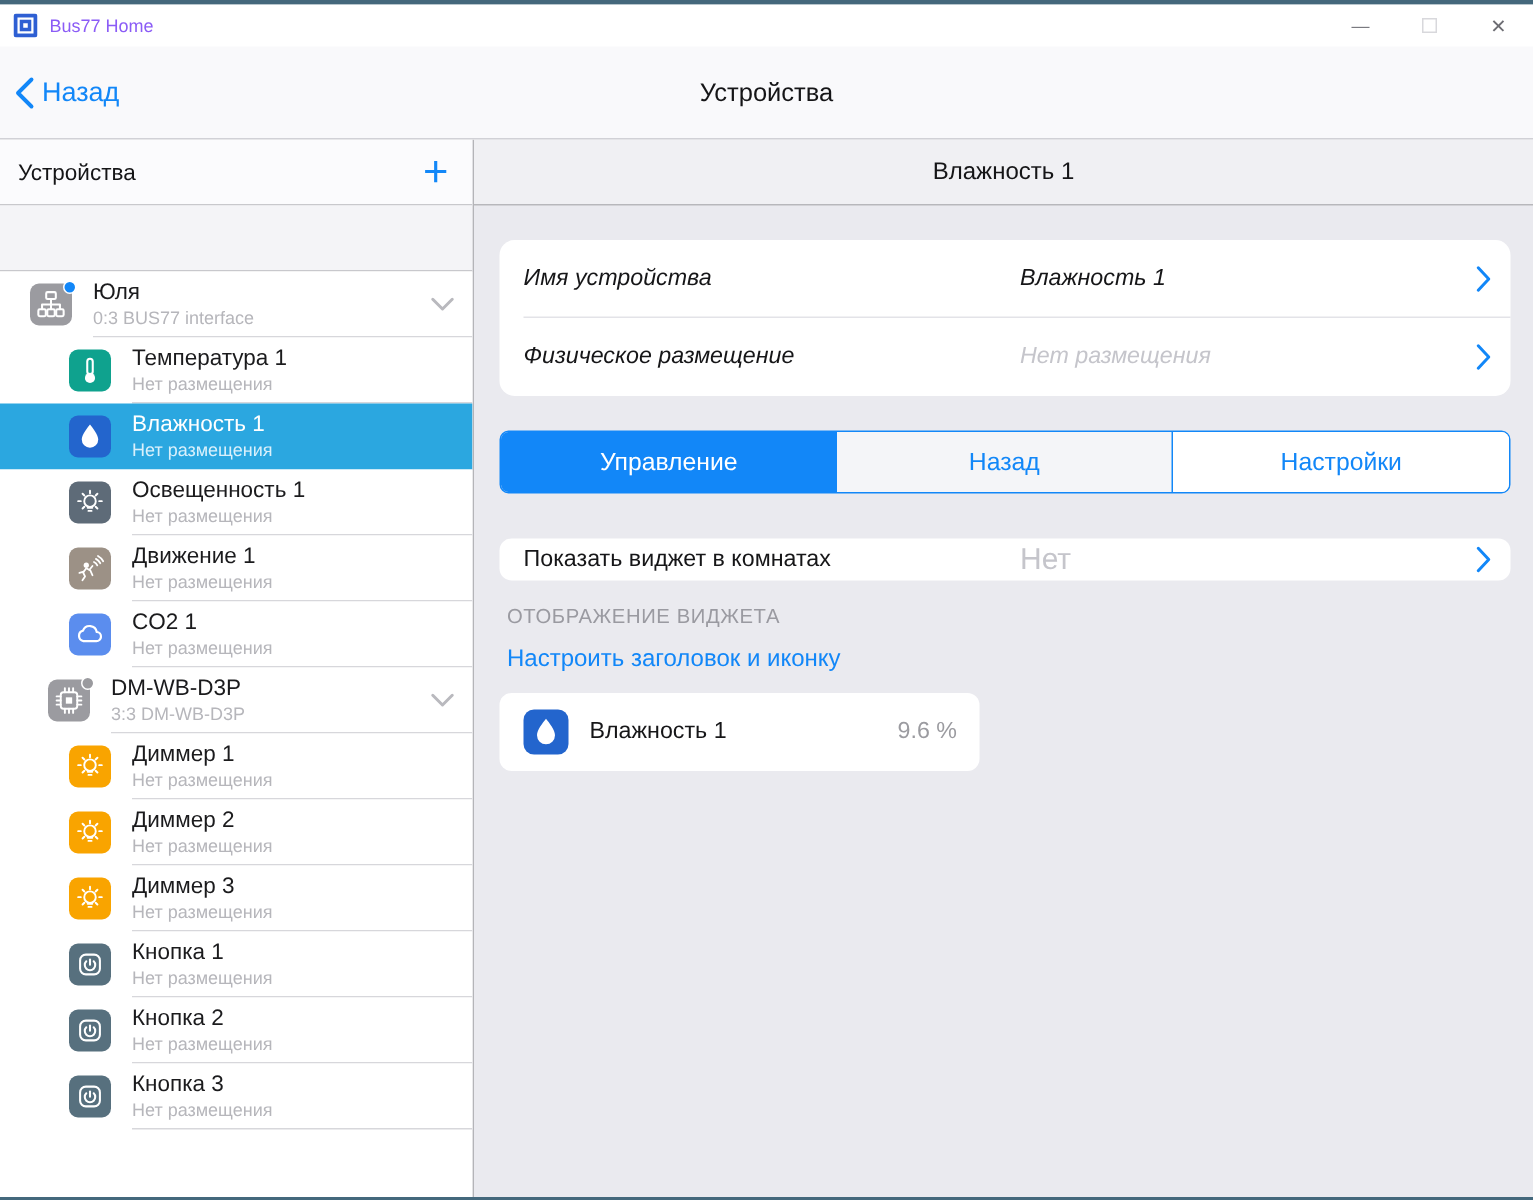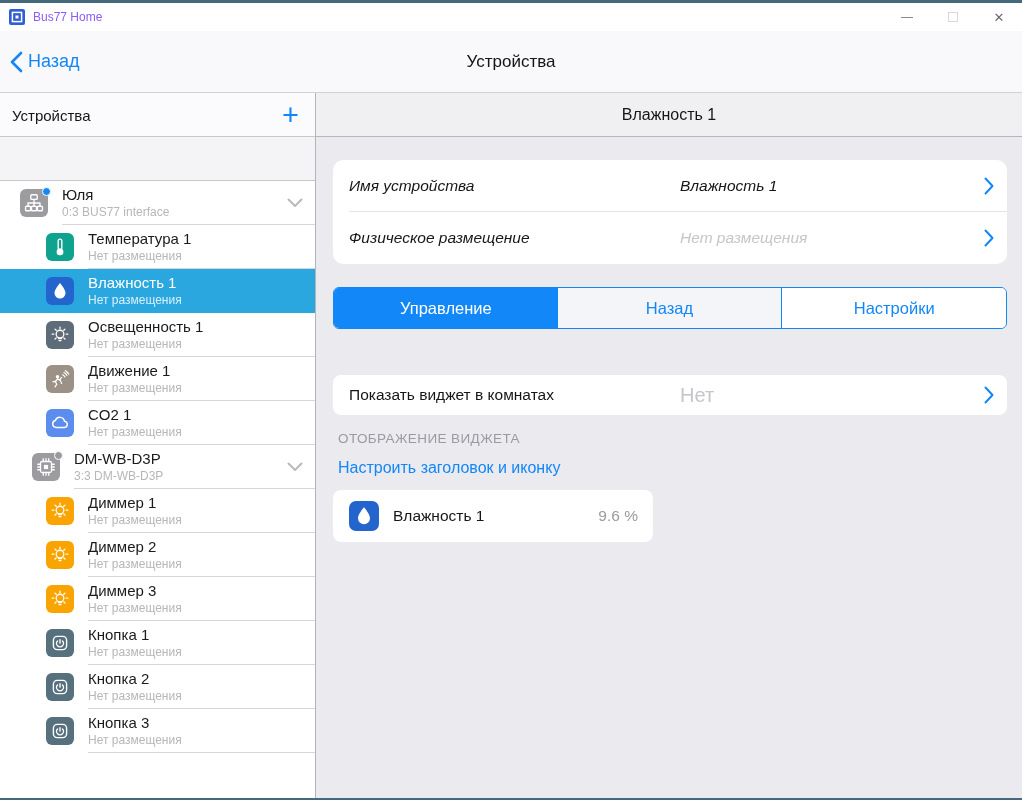--- a/index.html
+++ b/index.html
@@ -67,21 +67,21 @@
   .frow .rchev, .wrow .rchev { position:absolute; right:13px; display:flex; }
   
   .tabs { margin-top:23px; height:42px; display:flex; border:1px solid #1287F8; border-radius:6px; overflow:hidden; }
   .tab { flex:1 1 0; display:flex; align-items:center; justify-content:center; font-size:16.5px;
     color:#1287F8; background:#fff; cursor:default; }
   .tab.mid { background:#f4f5f8; }
   .tab + .tab { border-left:1px solid #1287F8; }
   .tab.active { background:#1287F8; color:#fff; border-left:none; }
   .tab.active + .tab { border-left:none; }
   
-  .wrow { margin-top:46px; height:40px; border-radius:8px; position:relative; display:flex; align-items:center; background:#fff; }
+  .wrow { margin-top:30px; height:28px; border-radius:8px; position:relative; display:flex; align-items:center; background:#fff; }
   .wrow .flabel { font-size:15.5px; color:#161618; margin-left:16px; }
   .wrow .fvalue { position:absolute; left:347px; font-size:20px; color:#c5c5cb; }
   .section-title { margin:16px 0 0 5px; font-size:13.5px; color:#9a9aa1; letter-spacing:.4px; }
   .config-link { margin:13px 0 0 5px; font-size:16px; color:#1287F8; cursor:default; }
   .widget-card { margin-top:13px; width:320px; height:52px; border-radius:8px; background:#fff;
     display:flex; align-items:center; }
   .widget-card .wicon { width:30px; height:30px; border-radius:7px; margin-left:16px;
     display:flex; align-items:center; justify-content:center; }
   .widget-card .wicon svg { width:24px; height:24px; }
   .widget-card .wtitle { font-size:15.5px; color:#161618; margin-left:14px; }

